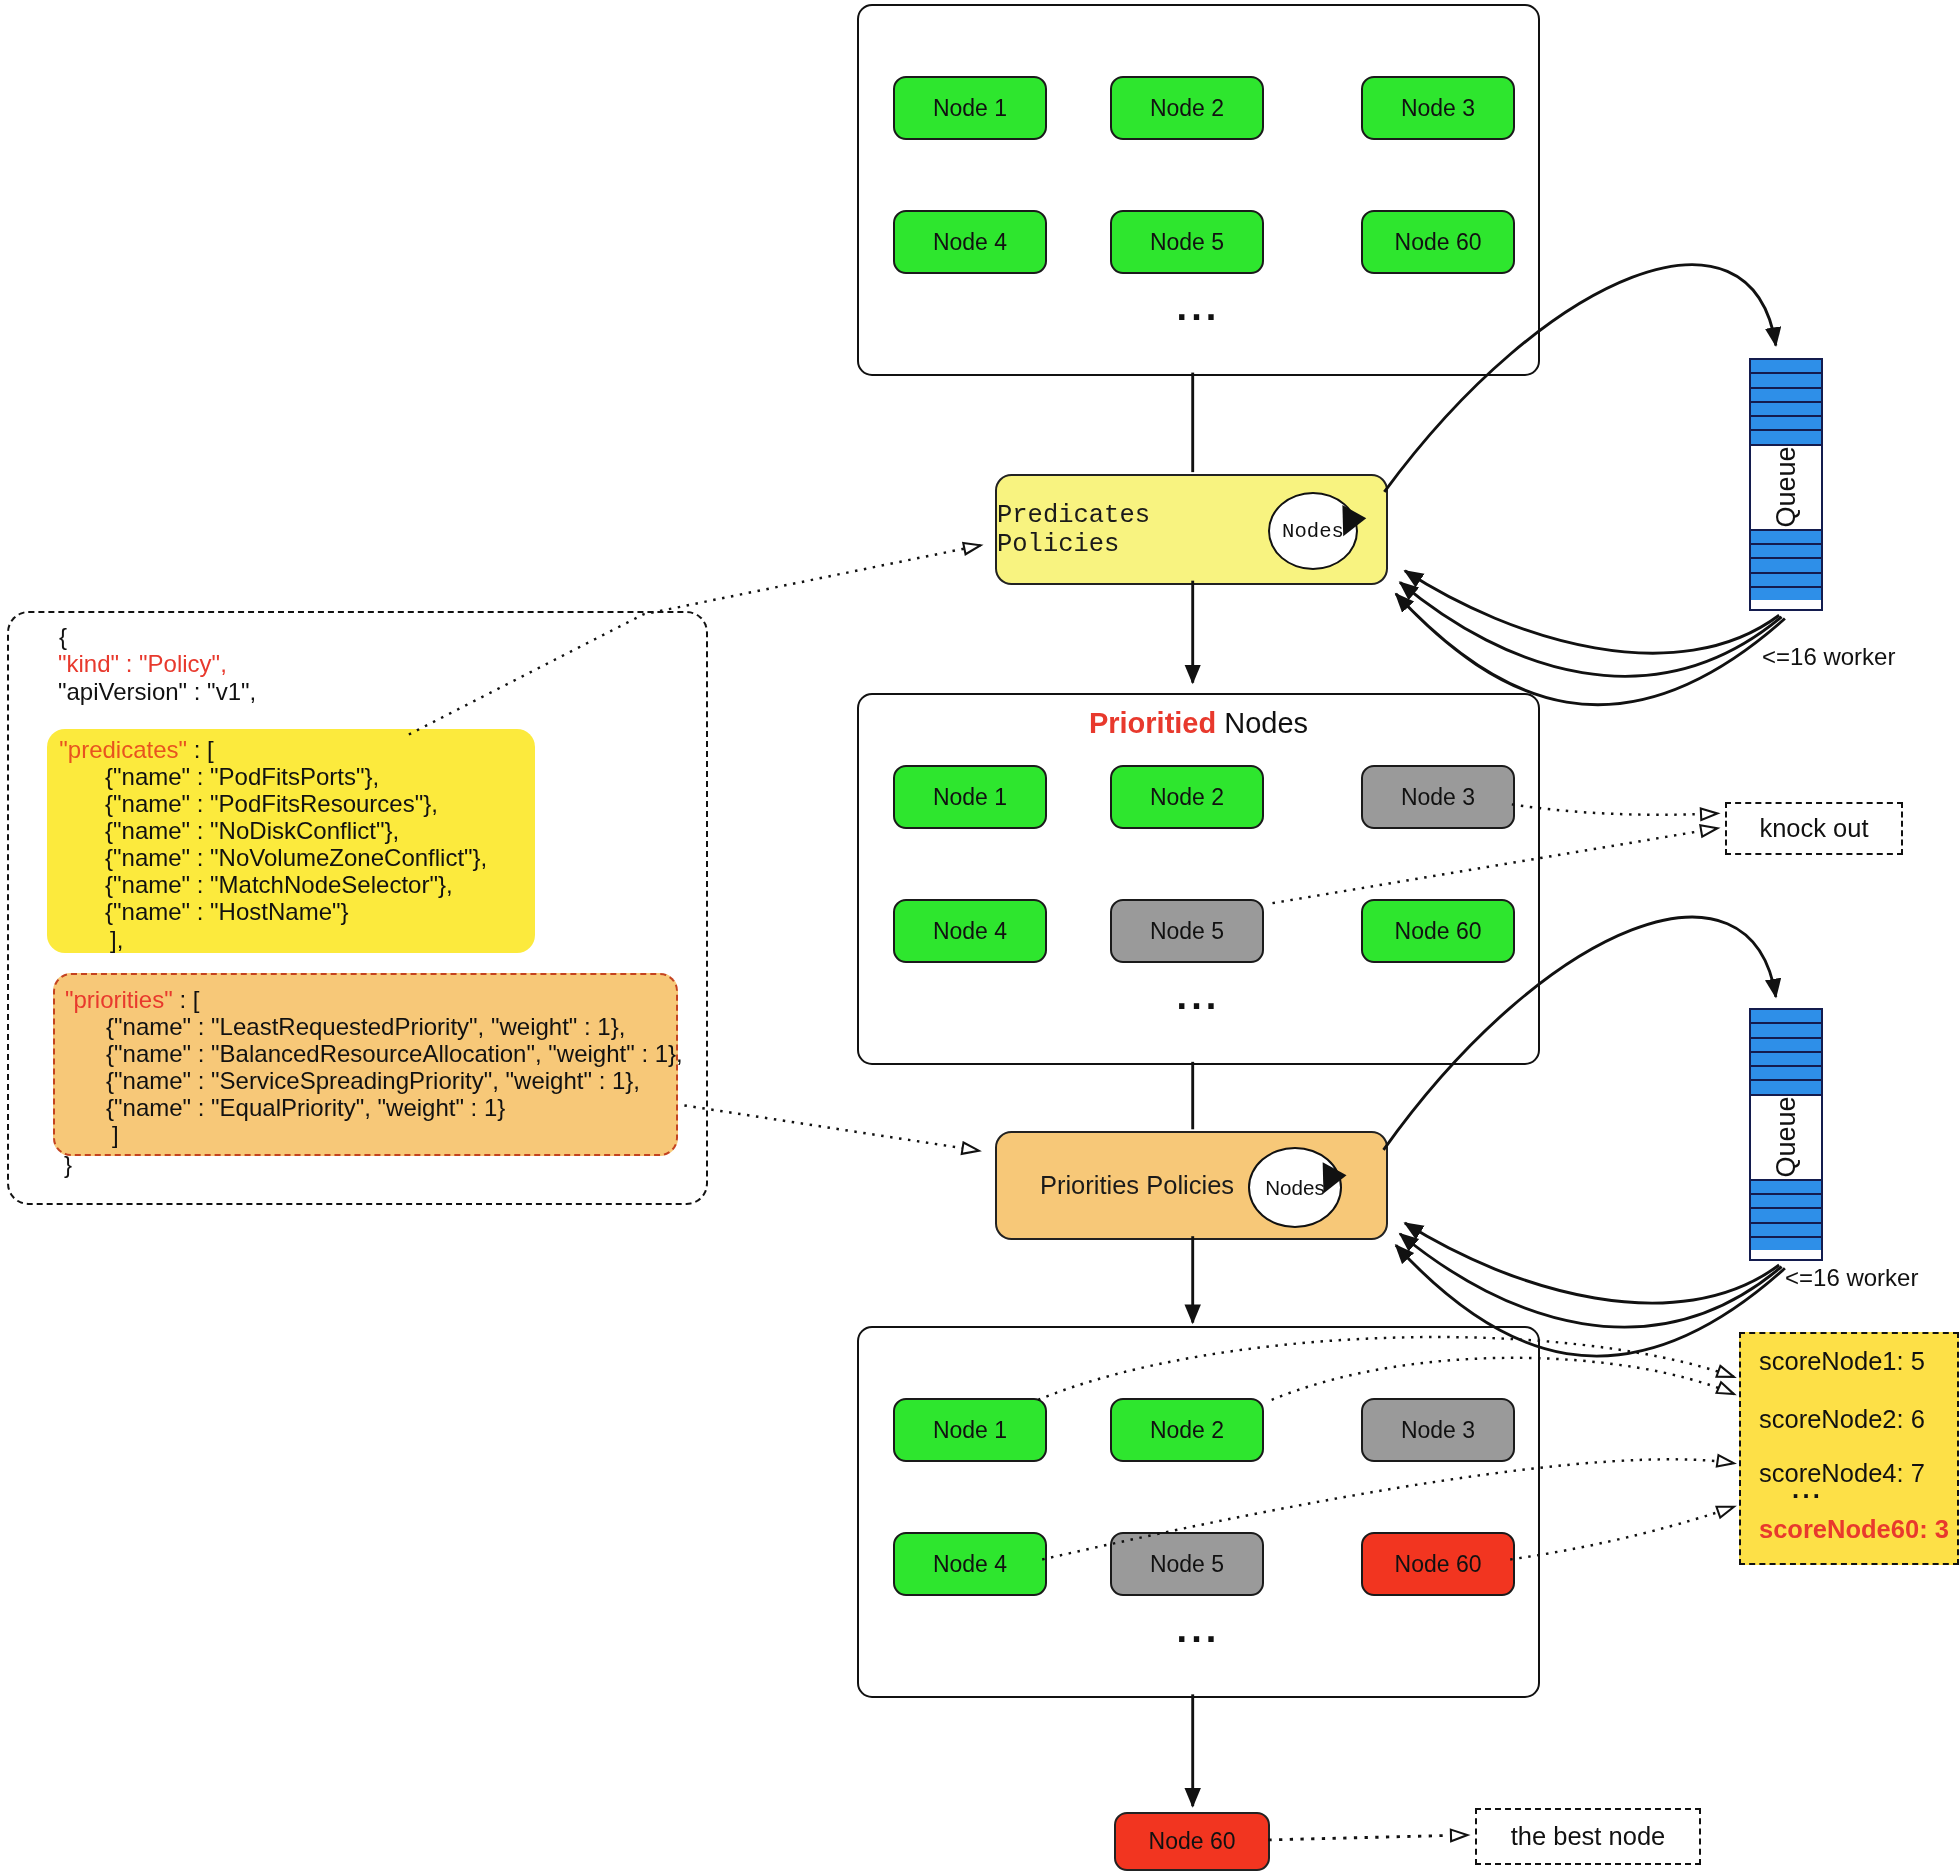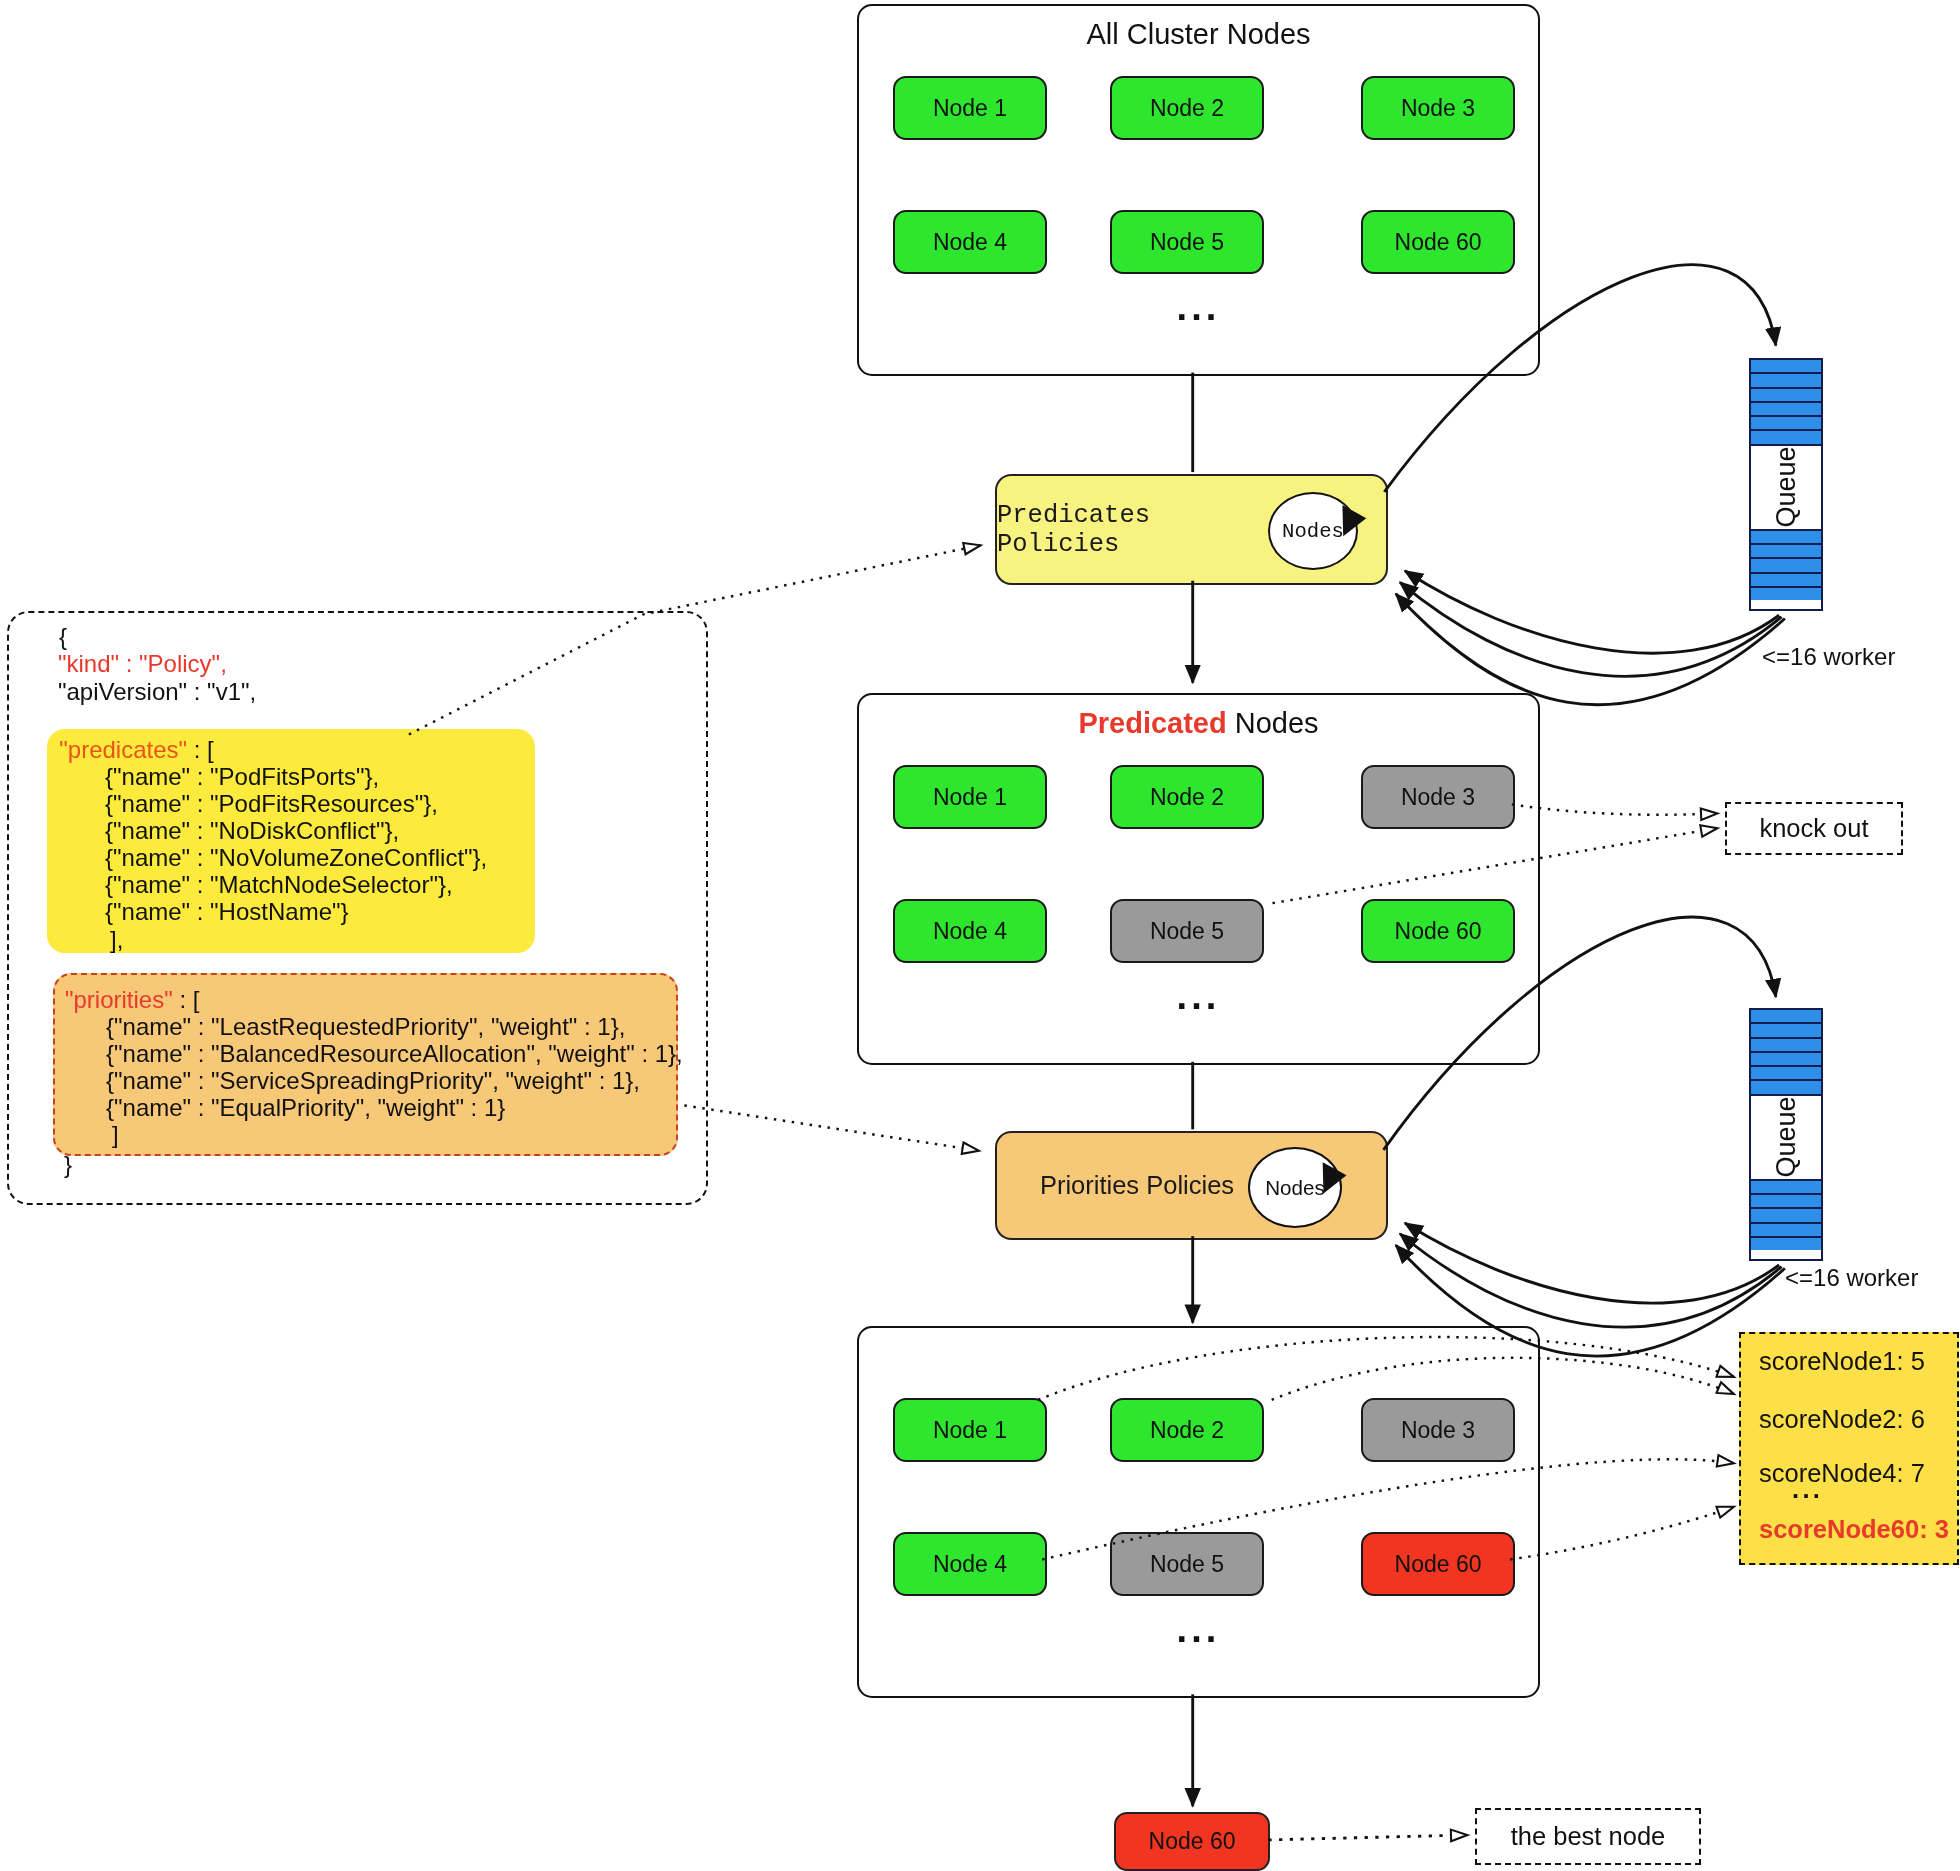--- a/index.html
+++ b/index.html
@@ -113,21 +113,20 @@
 
     <path d="M1262 1702 C1480 1612 1900 1600 2108 1674" stroke="#111" stroke-width="3" fill="none" stroke-dasharray="3 8" marker-end="url(#oarr)"></path>
     <path d="M1546 1702 C1720 1630 1980 1640 2108 1695" stroke="#111" stroke-width="3" fill="none" stroke-dasharray="3 8" marker-end="url(#oarr)"></path>
     <path d="M1267 1896 C1600 1820 1950 1756 2108 1779" stroke="#111" stroke-width="3" fill="none" stroke-dasharray="3 8" marker-end="url(#oarr)"></path>
     <path d="M1836 1896 C1950 1880 2050 1852 2108 1832" stroke="#111" stroke-width="3" fill="none" stroke-dasharray="3 8" marker-end="url(#oarr)"></path>
 
     <path d="M1542 2237 L1784 2231" stroke="#111" stroke-width="3.5" fill="none" stroke-dasharray="4 9" marker-end="url(#oarr)"></path>
   </svg>
 
   <div class="big-box" style="left:857px;top:4.1px;">
-    <div class="box-title">All Cluster Nodes</div>
     <div class="chip green c1 r1">Node 1</div>
     <div class="chip green c2 r1">Node 2</div>
     <div class="chip green c3 r1">Node 3</div>
     <div class="chip green c1 r2">Node 4</div>
     <div class="chip green c2 r2">Node 5</div>
     <div class="chip green c3 r2">Node 60</div>
     <div class="ellipsis">...</div>
   </div>
 
   <div class="stage yellow" style="left:995px;top:474px;width:389px;height:107px;font-family:Liberation Mono, monospace;">
@@ -150,21 +149,21 @@
     <div class="qcell"></div>
     <div class="qcell"></div>
     <div class="qcell"></div>
     <div class="qcell"></div>
     <div class="qcell last"></div>
   </div>
   <div class="worker" style="left:1762px;top:643px;">&lt;=16 worker</div>
 
   <div class="big-box" style="left:857px;top:693px;">
     <div class="box-title">
-      <span class="red">Predicated</span><span> Nodes</span>
+      <span class="red">Prioritied</span><span> Nodes</span>
     </div>
     <div class="chip green c1 r1">Node 1</div>
     <div class="chip green c2 r1">Node 2</div>
     <div class="chip gray c3 r1">Node 3</div>
     <div class="chip green c1 r2">Node 4</div>
     <div class="chip gray c2 r2">Node 5</div>
     <div class="chip green c3 r2">Node 60</div>
     <div class="ellipsis">...</div>
   </div>
 

